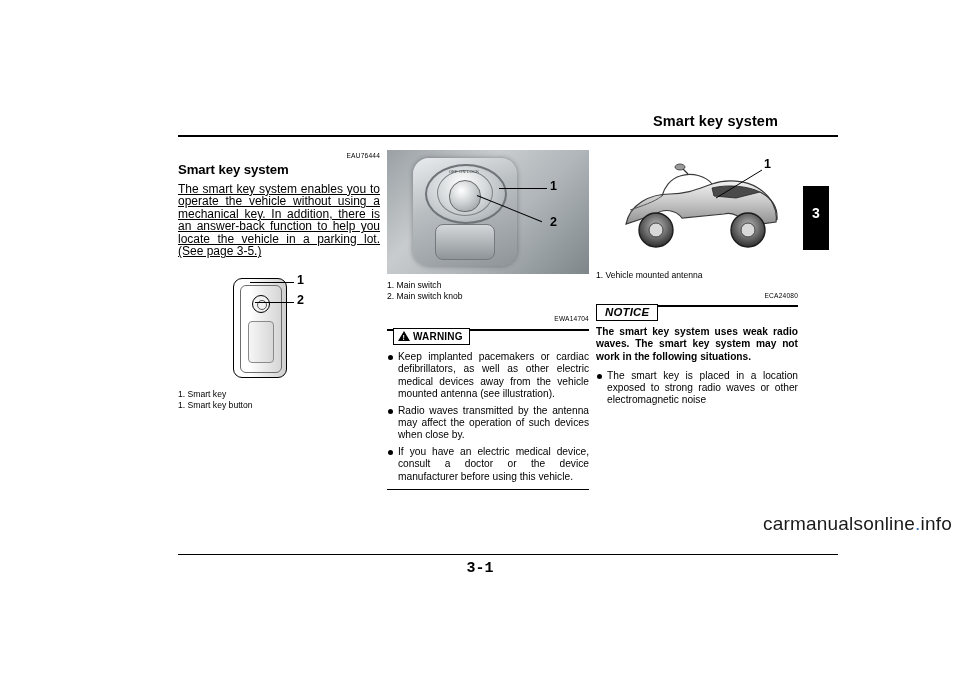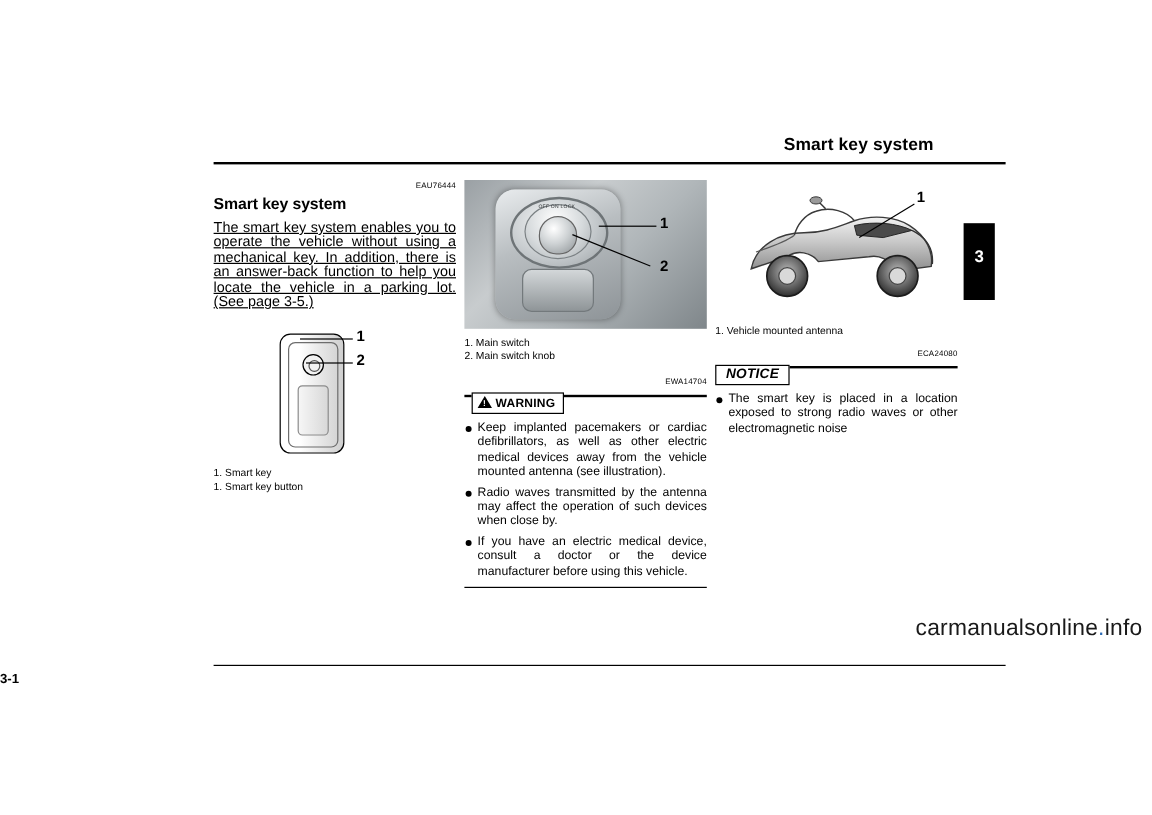--- a/index.html
+++ b/index.html
@@ -316,22 +316,24 @@
     position: relative;
     width: 202px;
     height: 108px;
     margin: 8px 0 4px 0;
   }
   
   .page-num {
     position: absolute;
     left: 0; right: 0;
     top: 560px;
-    font-size: 11px;
-    font-weight: bold;
+    text-align: center;
+    font-size: 15px;
+    font-weight: bold;
+    font-family: Liberation Mono, monospace;
   }
   .page-rule {
     position: absolute;
     left: 178px;
     width: 660px;
     top: 554px;
     height: 1.2px;
     background: #000;
   }
   .watermark {
@@ -450,20 +452,21 @@
       <div class="leadnum" style="left:168px; top:0px;">1</div>
     </div>
 
     <p class="caption">1. Vehicle mounted antenna</p>
 
     <div class="code" style="margin-top:9px;">ECA24080</div>
 
     <div>
       <div class="notice-rule-top"></div>
       <div class="notice-badge">NOTICE</div>
+      <p class="notice-body">The smart key system uses weak radio waves. The smart key system may not work in the following situations.</p>
       <ul class="bullets">
         <li>The smart key is placed in a location exposed to strong radio waves or other electromagnetic noise</li>
       </ul>
     </div>
   </div>
 
   <div class="page-rule"></div>
   <div class="page-num">3-1</div>
   <div class="watermark">carmanualsonline<span class="dot">.</span>info</div>
 </div>

